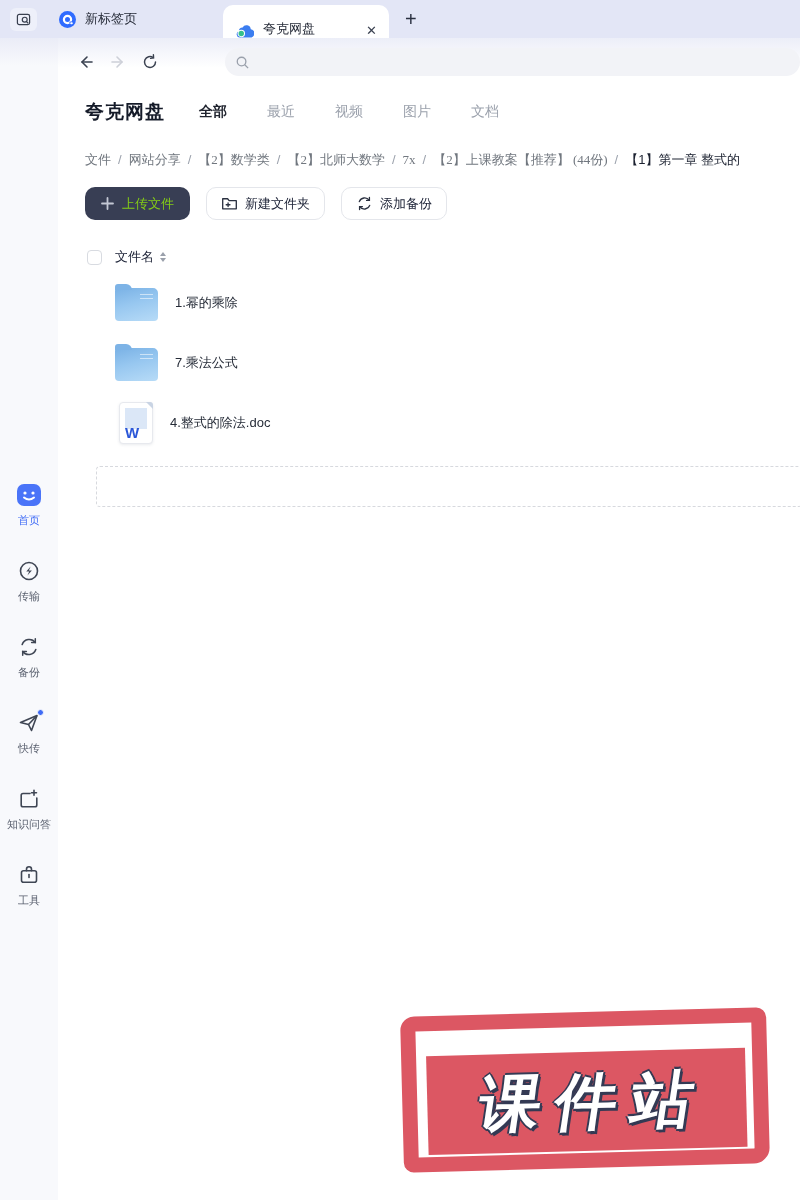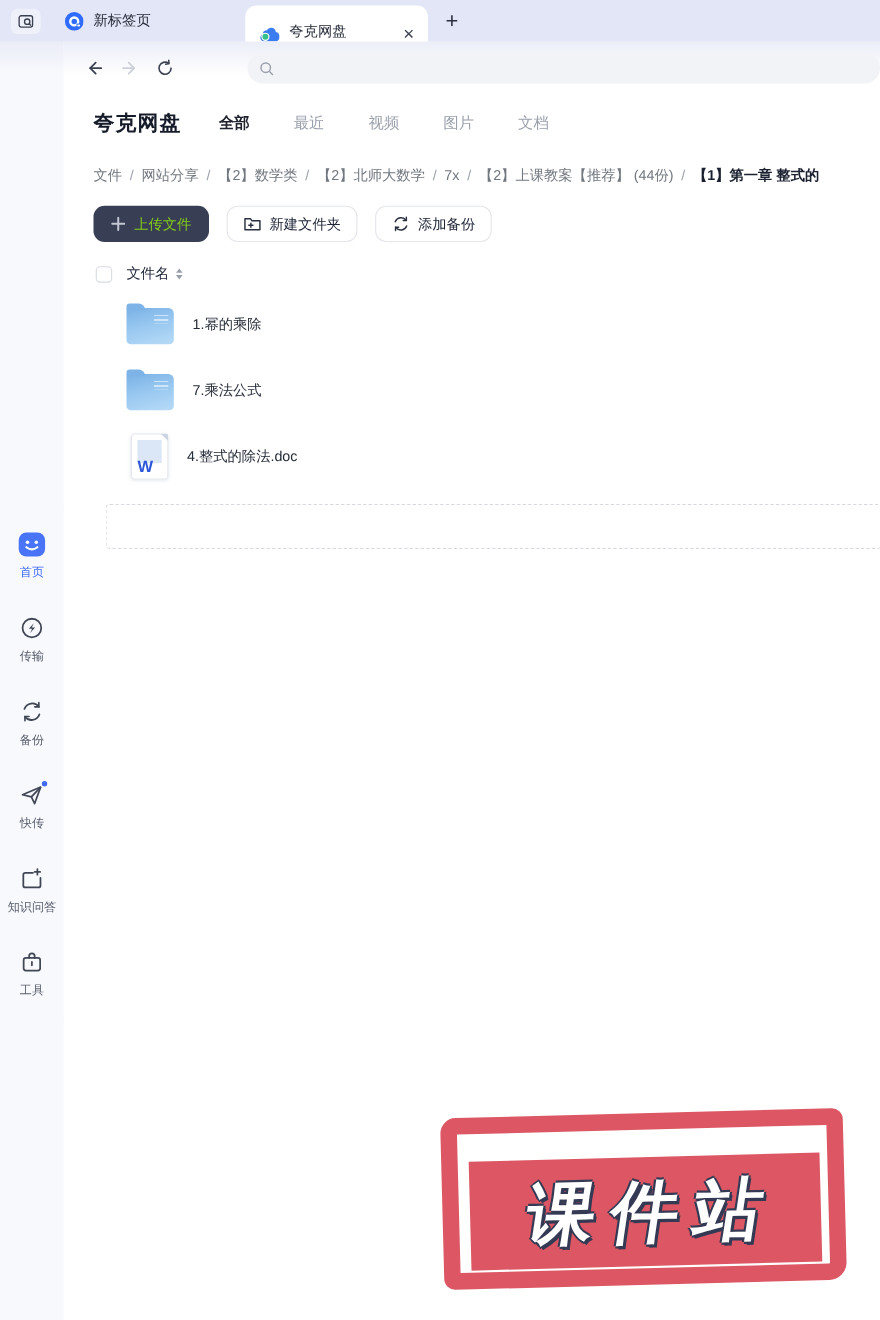--- a/index.html
+++ b/index.html
@@ -41,30 +41,30 @@
   .searchbar input { border:none; outline:none; background:transparent; flex:1; height:100%;
                      font-size:13px; font-family:"Liberation Sans",sans-serif; }
   
   .drive-header { display:flex; align-items:center; padding-left:27px; margin-top:12px; height:28px; }
   .drive-title { font-size:19px; font-weight:bold; color:#151b29; margin-right:34px; letter-spacing:1px; }
   .ftab { font-size:14px; color:#9ba1ac; margin-right:40px; cursor:pointer; }
   .ftab.active { color:#20242f; font-weight:bold; }
   
   .breadcrumb { padding-left:27px; margin-top:25px; font-size:13px; color:#71777f;
                 white-space:nowrap; overflow:hidden; }
-  .crumb { cursor:pointer; }
+  .crumb { cursor:pointer;font-family:Liberation Serif, serif; }
   .crumb-sep { margin:0 7px; color:#9ba1ac; }
-  .crumb-current { font-weight:bold; color:#1b2130;text-align:right; }
+  .crumb-current { font-weight:normal; color:#1b2130;text-align:right; }
   
   .toolbar { display:flex; padding-left:27px; margin-top:18px; gap:16px; }
   .btn { height:33px; border-radius:10px; display:flex; align-items:center; font-size:13px; cursor:pointer; white-space:nowrap; }
   .btn-dark { background:#383e54; color:#84cc16; padding:0 16px; gap:8px; border:none; }
   .btn-light { background:#fff; border:1px solid #e4e6eb; color:#20263a; padding:0 14px; gap:7px; }
   
-  .list-header { display:flex; align-items:center; padding-left:29px; margin-top:20px; height:18px; }
+  .list-header { display:flex; align-items:center; padding-left:29px; margin-top:28px; height:18px; }
   .checkbox { width:15px; height:15px; border:1.5px solid #d8dbe1; border-radius:4px; background:#fff; cursor:pointer; }
   .lh-label { font-size:13px; color:#20263a; margin-left:13px; }
   .sort { display:inline-flex; flex-direction:column; margin-left:6px; gap:2px; cursor:pointer; }
   .sort i { width:0; height:0; border-left:3.5px solid transparent; border-right:3.5px solid transparent; display:block; }
   .sort .up { border-bottom:4px solid #9aa0ab; }
   .sort .dn { border-top:4px solid #9aa0ab; }
   .rows { margin-top:7px; }
   .frow { height:60px; display:flex; align-items:center; padding-left:57px; cursor:pointer; }
   .fname { font-size:13px; color:#262c38; margin-left:17px; }
   

